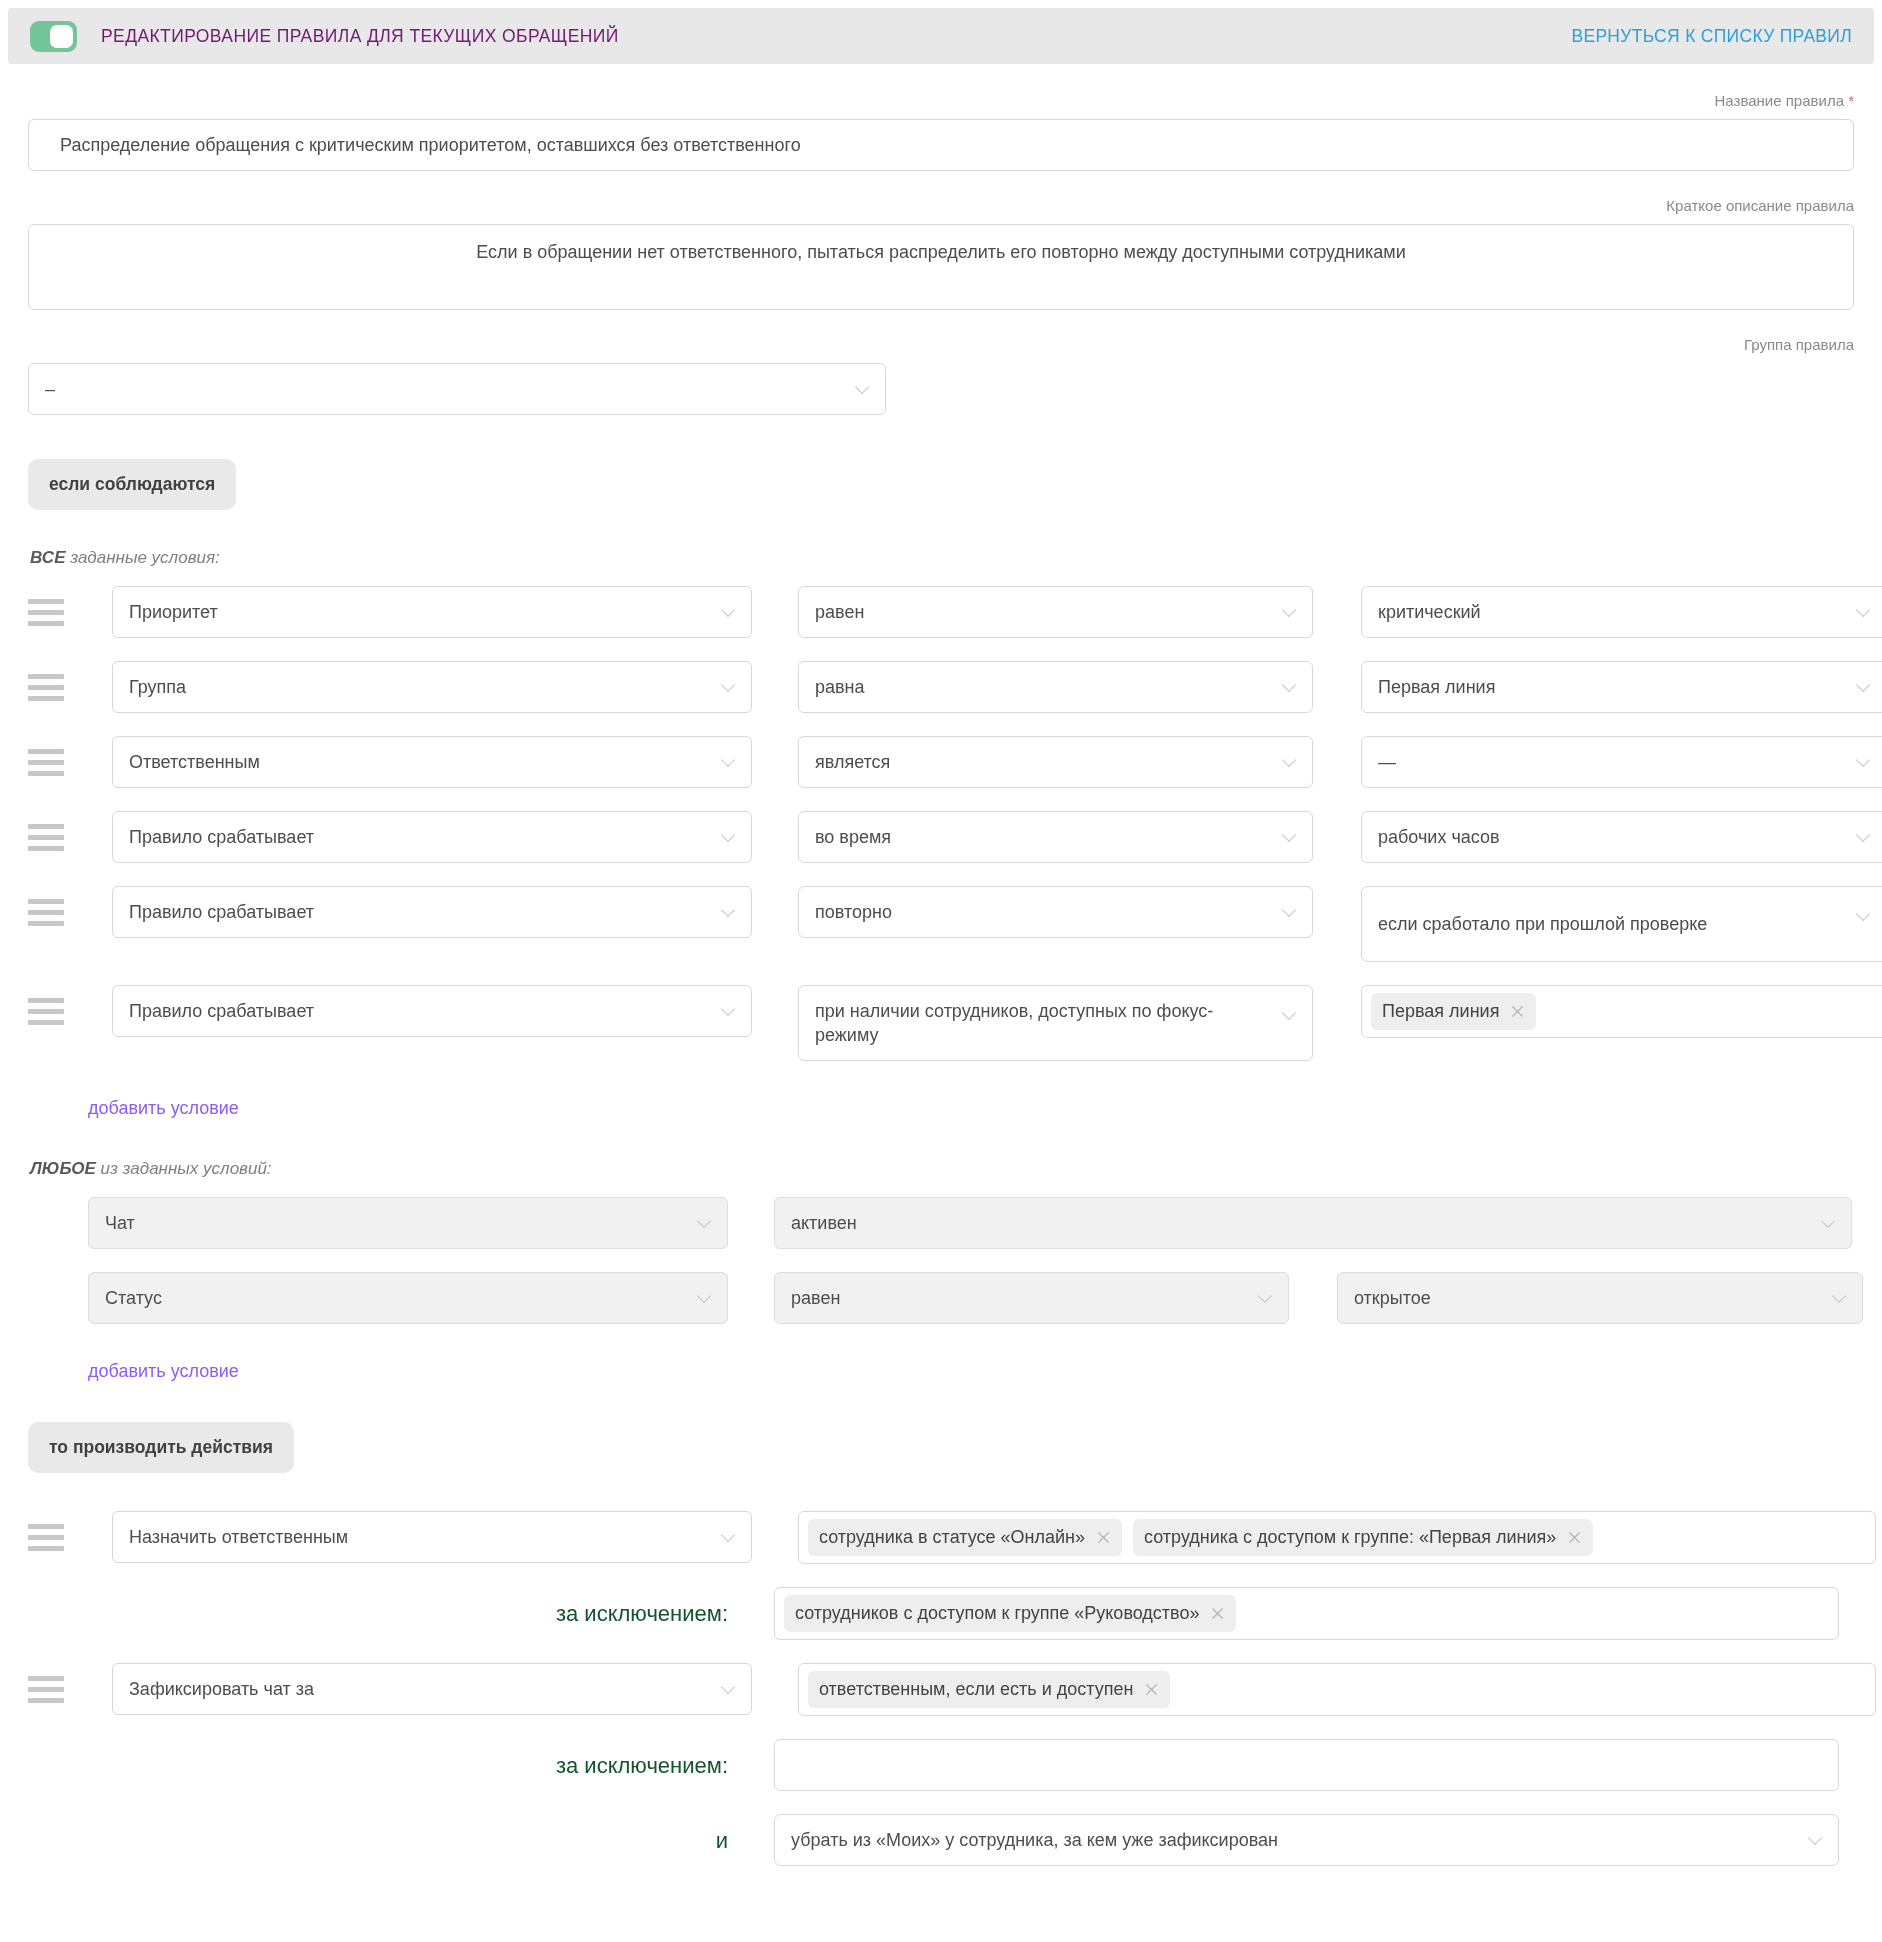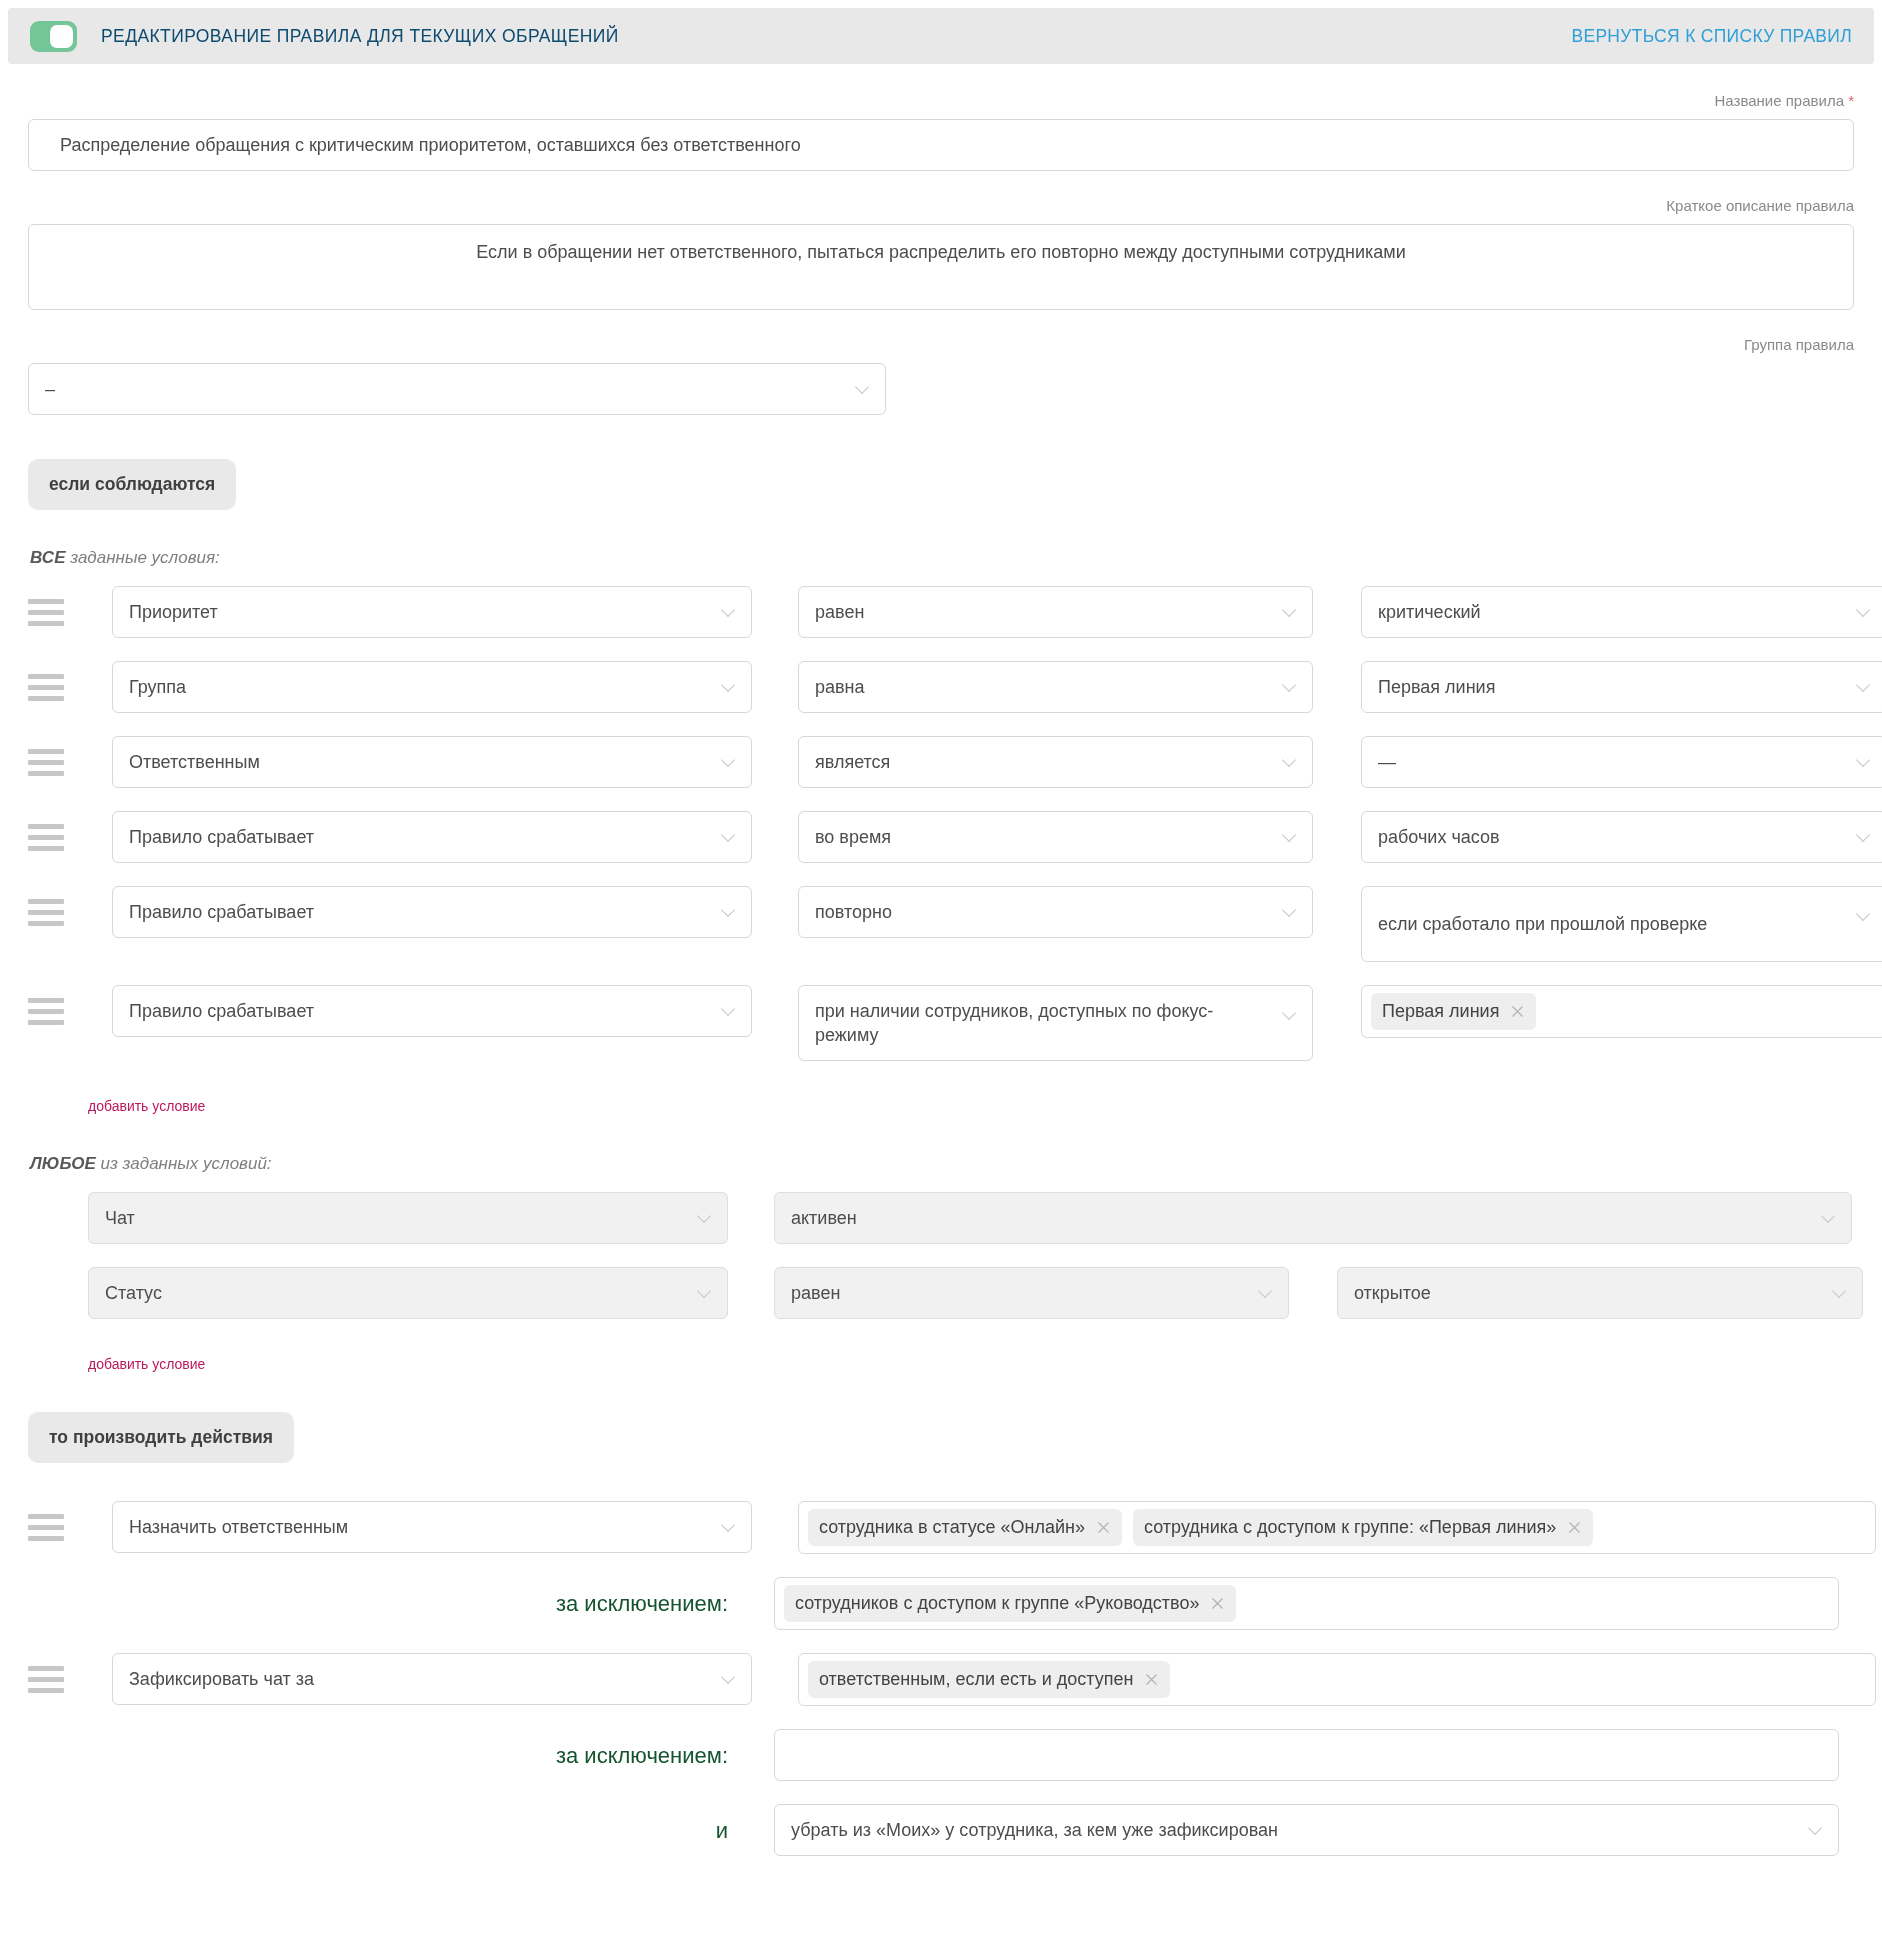--- a/index.html
+++ b/index.html
@@ -17,21 +17,21 @@
     display: flex; align-items: center; padding: 0 22px;
   }
   .toggle {
     width: 47px; height: 31px; background: #74c698; border-radius: 9px;
     position: relative; margin-right: 24px; flex: 0 0 auto; cursor: pointer;
   }
   .toggle .knob {
     position: absolute; right: 4px; top: 4px; width: 23px; height: 23px;
     background: #ffffff; border-radius: 7px;
   }
-  .header-title { color: #0c4a6e; font-size: 17.5px; letter-spacing: .4px; }
+  .header-title { color: #701a75; font-size: 17.5px; letter-spacing: .4px; }
   .header-link { margin-left: auto; color: #2f9fd6; font-size: 17.5px; letter-spacing: .3px; cursor: pointer; text-decoration: none; }
 
   
   .content { padding: 28px 20px 0 20px; }
   .field-label { color: #8a8a8a; font-size: 15px; margin: 0 0 10px 2px; text-align: right; }
   .req { color: #e2606c; }
 
   .box {
     border: 1px solid #d8d8d8; border-radius: 6px; background: #fff;
     font-size: 18px; color: #4d4d4d; width: 100%;
@@ -64,21 +64,21 @@
   .handle { width: 36px; margin: 13px 24px 0 0; flex: 0 0 auto; cursor: grab; }
   .handle i { display: block; height: 5px; background: #c7c7c7; border-radius: 1px; margin-bottom: 6px; }
   .handle i:last-child { margin-bottom: 0; }
   .indent { margin-left: 60px; }          
   .col1 { width: 640px; flex: 0 0 auto; }
   .col2 { width: 515px; margin-left: 22px; flex: 0 0 auto; }
   .col3 { width: 526px; margin-left: 24px; flex: 0 0 auto; }
   .wide23 { width: 1078px; margin-left: 22px; flex: 0 0 auto; }
   .row-close { margin-left: 14px; margin-top: 14px; width: 26px; display: flex; justify-content: center; cursor: pointer; flex: 0 0 auto; }
 
-  .add-link { color: #be185d; font-size: 14px; margin: 14px 0 40px 60px; display: inline-block; cursor: pointer; }
+  .add-link { color: #8b5cf6; font-size: 18px; margin: 14px 0 40px 60px; display: inline-block; cursor: pointer; }
 
   
   .tagfield { min-height: 52px; padding: 7px 9px; display: flex; align-items: center; gap: 11px; flex-wrap: wrap; }
   .chip {
     background: #eeeeee; border-radius: 6px; padding: 8px 11px;
     display: inline-flex; align-items: center; gap: 11px; font-size: 18px; color: #434343;
     white-space: nowrap;
   }
   .chip .chip-x { display: inline-flex; cursor: pointer; }
 

